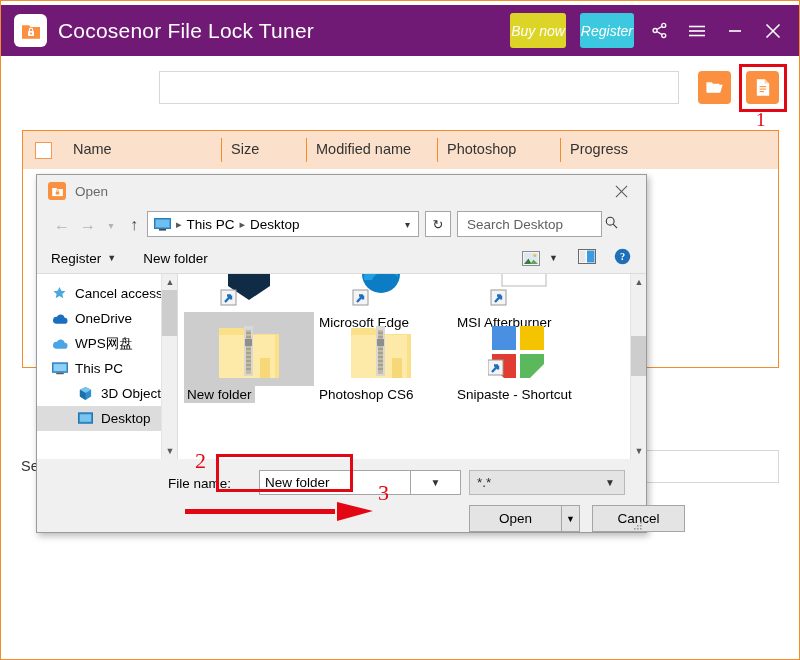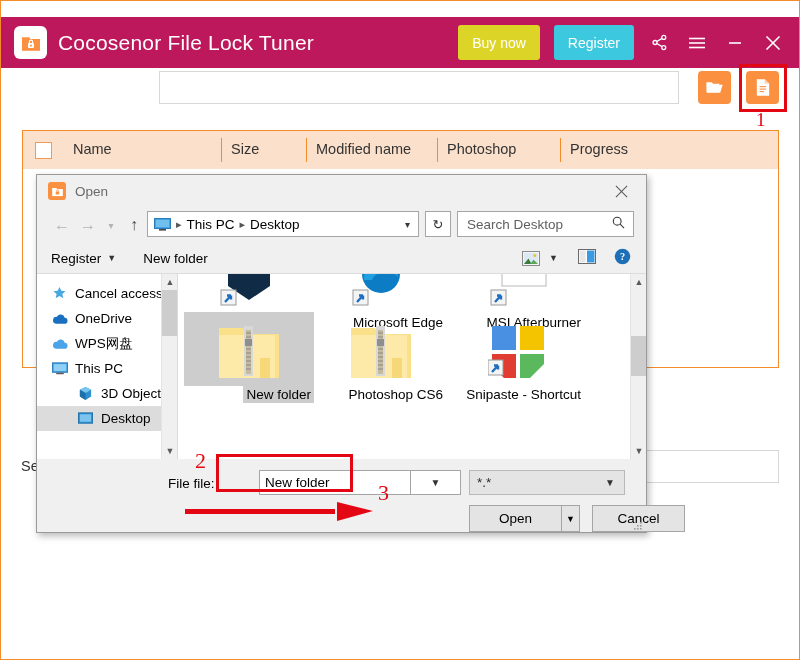--- a/index.html
+++ b/index.html
@@ -14,39 +14,40 @@
 
   
   #app-window {
     position:absolute; left:0; top:0; width:800px; height:660px;
     border:1px solid #f58c2a;
     background:#ffffff;
   }
 
   
   #titlebar {
-    position:absolute; left:0; top:16px; width:798px; height:51px;
-    background:#be185d;
+    position:absolute; left:0; top:4px; width:798px; height:51px;
+    background:#701a75;
     display:flex; align-items:center;
   }
   #app-logo {
     width:33px; height:33px; margin-left:13px;
     background:#ffffff; border-radius:6px;
     display:flex; align-items:center; justify-content:center;
     flex:0 0 auto;
   }
   #app-title {
     color:#ffffff; font-size:21px; margin-left:11px;
     letter-spacing:0.2px; white-space:nowrap;
   }
   .tb-btn {
     height:35px; border-radius:3px; border:none; color:#fff;
-    font-size:14px; padding:0 14px; cursor:pointer;
+    font-size:14px; padding:0 1px; cursor:pointer;
     display:flex; align-items:center; justify-content:center;
     font-family:"Liberation Sans", sans-serif;
+    font-style:italic;
   }
   #buy-now-button { background:#ddd428; margin-left:auto; }
   #register-button { background:#3cc8de; margin-left:14px; }
   .tb-icon {
     width:26px; height:26px; margin-left:12px; cursor:pointer;
     display:flex; align-items:center; justify-content:center;
   }
   #close-icon-wrap { margin-right:13px; }
   #select-label {
     position:absolute; left:20px; top:78px; font-size:14.5px; color:#333;
@@ -147,21 +148,21 @@
   #breadcrumb-pc-icon { width:17px; height:13px; margin-left:6px; flex:0 0 auto; }
   .crumb-sep { color:#555; margin:0 5px; font-size:11px; }
   .crumb { font-size:13.5px; color:#000; }
   #breadcrumb-chevron { margin-left:auto; margin-right:8px; color:#3a3a3a; font-size:10px; cursor:pointer; }
   #refresh-button {
     position:absolute; left:388px; top:4px; width:26px; height:26px;
     background:#fff; border:1px solid #a5a5a5; cursor:pointer;
     display:flex; align-items:center; justify-content:center; color:#333; font-size:13px;
   }
   #search-box {
-    position:absolute; left:420px; top:4px; width:177px; height:26px;
+    position:absolute; left:420px; top:4px; width:145px; height:26px;
     background:#fff; border:1px solid #a5a5a5; display:flex; align-items:center;
   }
   #search-input {
     border:none; outline:none; background:transparent; margin-left:7px; width:140px;
     font-size:13.5px; color:#000; font-family:"Liberation Sans", sans-serif;
   }
   #search-input::placeholder { color:#616161; opacity:1; }
   #search-icon { margin-left:auto; margin-right:8px; }
 
   
@@ -201,21 +202,21 @@
   }
   .sb-arrow { width:16px; height:16px; display:flex; align-items:center;
     justify-content:center; font-size:9px; color:#5a5a5a; cursor:pointer; }
   .sb-thumb { position:absolute; left:0; width:16px; background:#cdcdcd; cursor:pointer; }
 
   #dlg-files {
     flex:1; background:#fff; position:relative; overflow:hidden;
     border-left:1px solid #dcdcdc;
   }
   .file-tile {
-    position:absolute; width:130px; text-align:right; cursor:pointer;
+    position:absolute; width:130px; text-align:left; cursor:pointer;
   }
   .file-tile .tile-label {
     font-size:13.5px; color:#000; line-height:15px; display:inline-block;
     padding:1px 3px;
   }
   .file-tile.selected .tile-label { background:#cdcdcd; }
   .file-tile.selected .tile-icon-wrap { background:#cdcdcd; }
   .tile-icon-wrap { height:74px; display:flex; align-items:flex-end;
     justify-content:center; padding-bottom:2px; }
   #files-scrollbar {
@@ -636,21 +637,21 @@
 
       <div id="files-scrollbar">
         <div class="sb-arrow">▲</div>
         <div class="sb-thumb" style="top:62px;height:40px"></div>
         <div class="sb-arrow" style="position:absolute;bottom:0">▼</div>
       </div>
     </div>
   </div>
 
   <div id="dlg-footer">
-    <div id="filename-label">File file:</div>
+    <div id="filename-label">File name:</div>
     <input id="filename-input" type="text" value="New folder" style="">
     <div id="filename-combo-btn">
       <span>▼</span>
     </div>
     <div id="filetype-combo">
       <span id="filetype-value">*.*</span>
       <span id="filetype-caret">▼</span>
     </div>
     <button id="open-button">Open</button>
     <div id="open-split-button">

